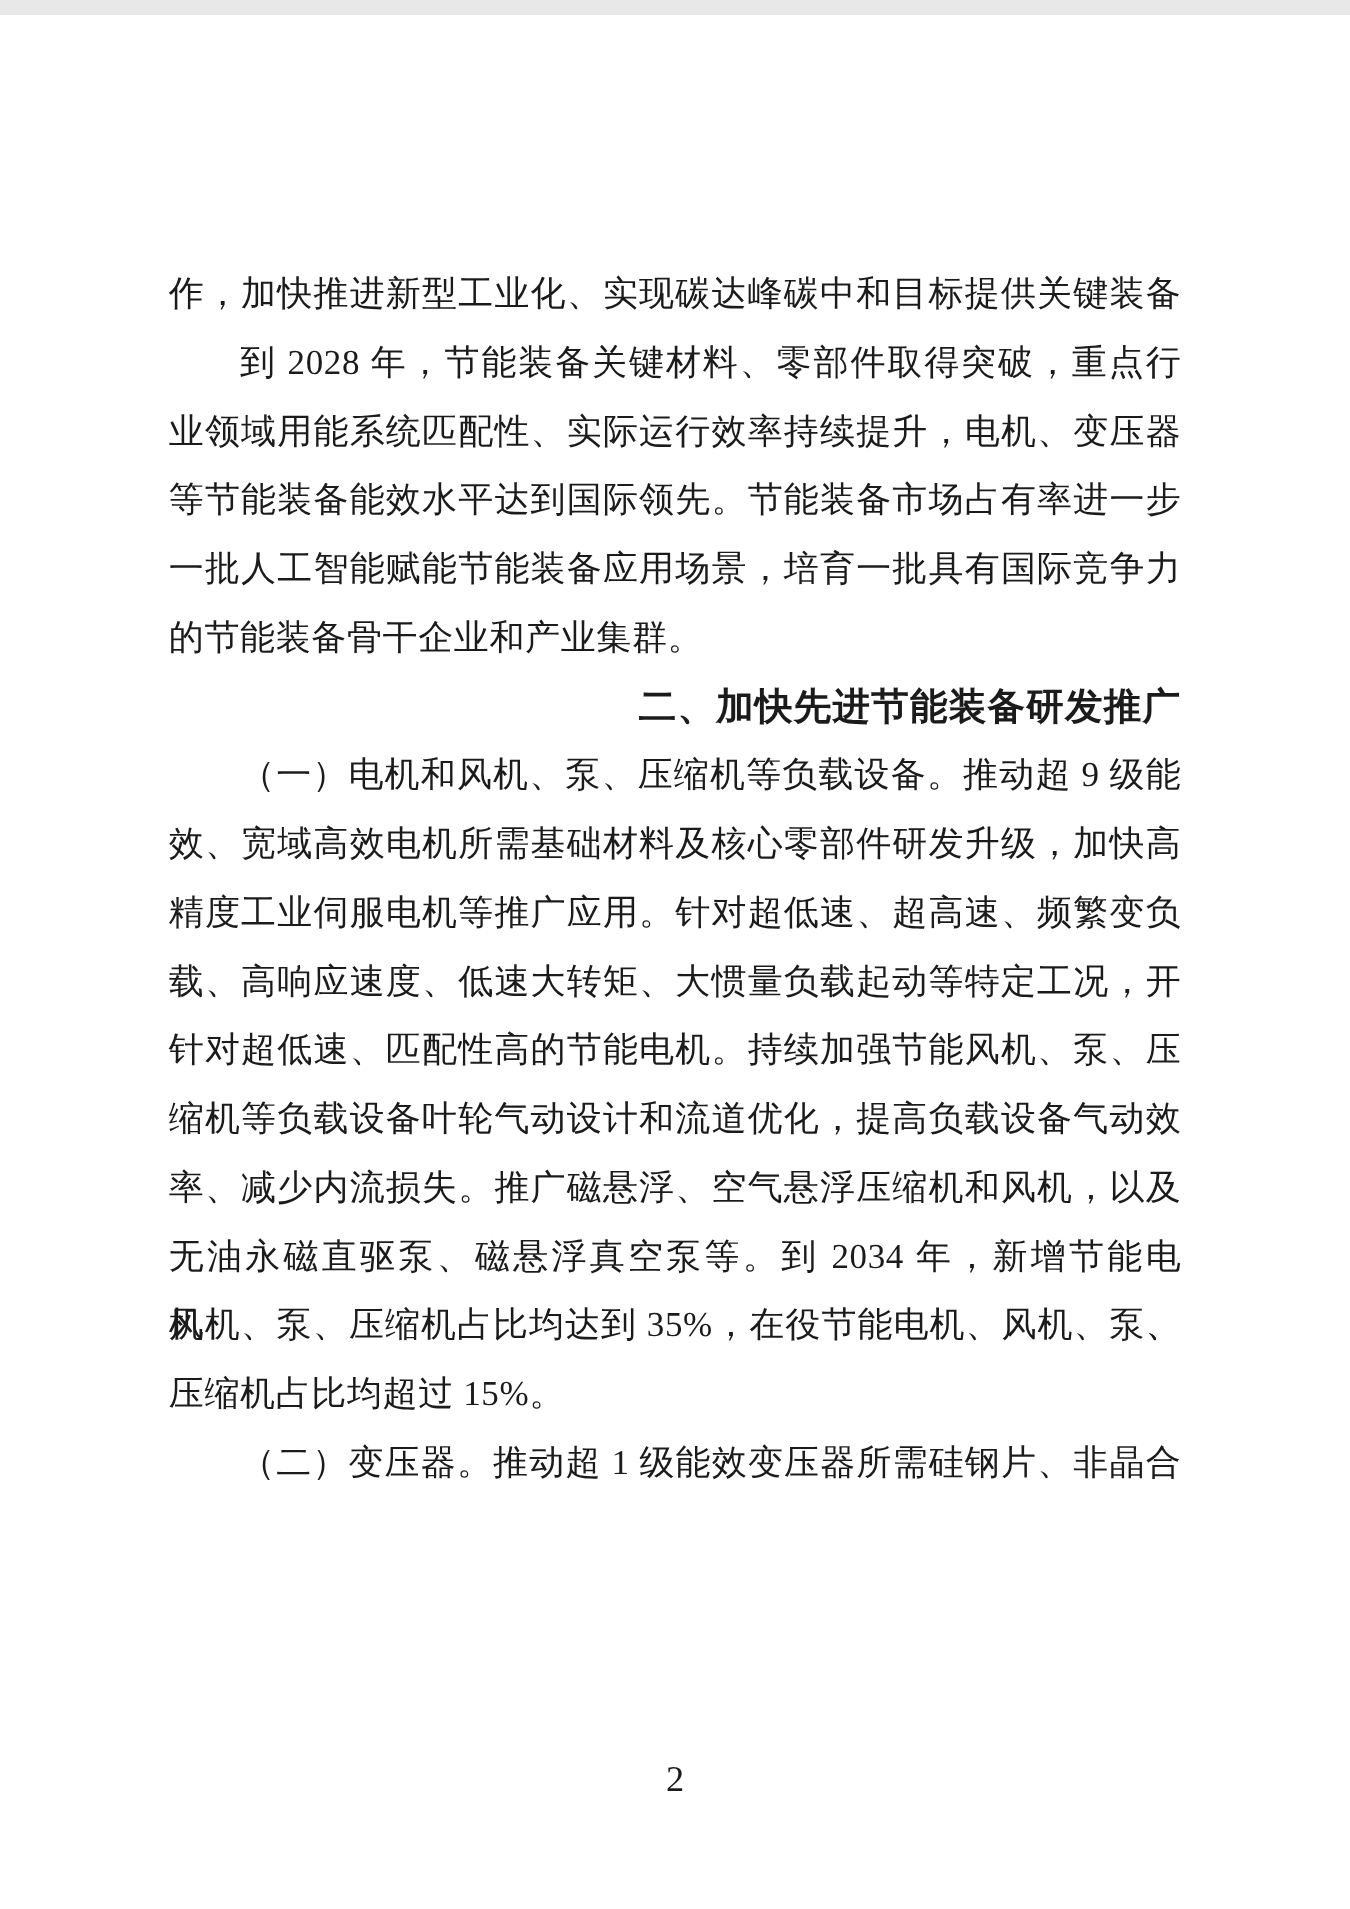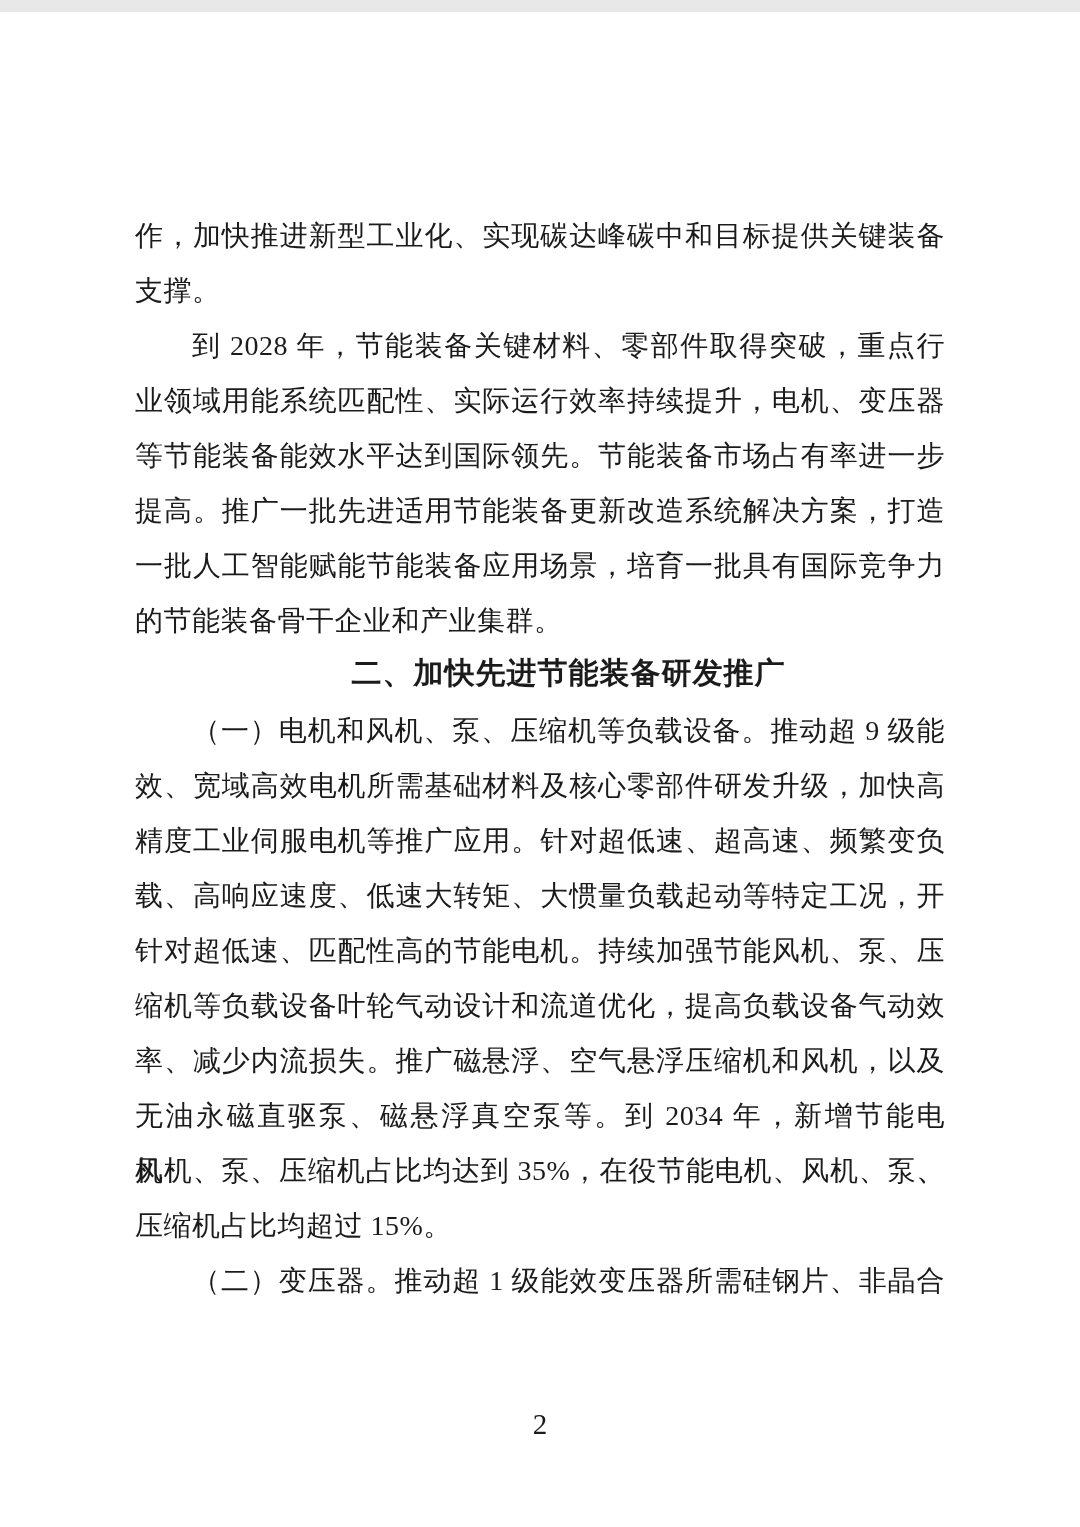--- a/index.html
+++ b/index.html
@@ -27,24 +27,24 @@
     letter-spacing: 0.5px;
   }
   .line.justify {
     text-align: justify;
     text-align-last: justify;
   }
   .line.indent {
     text-indent: 57px;
   }
   .line.heading {
-    font-family: Liberation Mono, monospace;
+    font-family: Liberation Serif, serif;
     font-weight: 700;
     font-size: 30px;
-    text-align: center;
+    text-align: right;
     text-align-last: auto;
     letter-spacing: 1px;
   }
   .page-number {
     position: absolute;
     top: 1392px;
     left: 0;
     width: 100%;
     height: 40px;
     line-height: 40px;
@@ -52,25 +52,23 @@
     font-size: 29px;
     color: #1b1b1b;
   }
 </style>
 </head>
 <body>
 
 <div class="page">
   <div class="text-block">
     <div class="line justify">作，加快推进新型工业化、实现碳达峰碳中和目标提供关键装备</div>
-    <div class="line">支撑。</div>
     <div class="line indent justify">到 2028 年，节能装备关键材料、零部件取得突破，重点行</div>
     <div class="line justify">业领域用能系统匹配性、实际运行效率持续提升，电机、变压器</div>
     <div class="line justify">等节能装备能效水平达到国际领先。节能装备市场占有率进一步</div>
-    <div class="line justify">提高。推广一批先进适用节能装备更新改造系统解决方案，打造</div>
     <div class="line justify">一批人工智能赋能节能装备应用场景，培育一批具有国际竞争力</div>
     <div class="line">的节能装备骨干企业和产业集群。</div>
     <div class="line indent heading">二、加快先进节能装备研发推广</div>
     <div class="line indent justify">（一）电机和风机、泵、压缩机等负载设备。推动超 9 级能</div>
     <div class="line justify">效、宽域高效电机所需基础材料及核心零部件研发升级，加快高</div>
     <div class="line justify">精度工业伺服电机等推广应用。针对超低速、超高速、频繁变负</div>
     <div class="line justify">载、高响应速度、低速大转矩、大惯量负载起动等特定工况，开</div>
     <div class="line justify">针对超低速、匹配性高的节能电机。持续加强节能风机、泵、压</div>
     <div class="line justify">缩机等负载设备叶轮气动设计和流道优化，提高负载设备气动效</div>
     <div class="line justify">率、减少内流损失。推广磁悬浮、空气悬浮压缩机和风机，以及</div>

